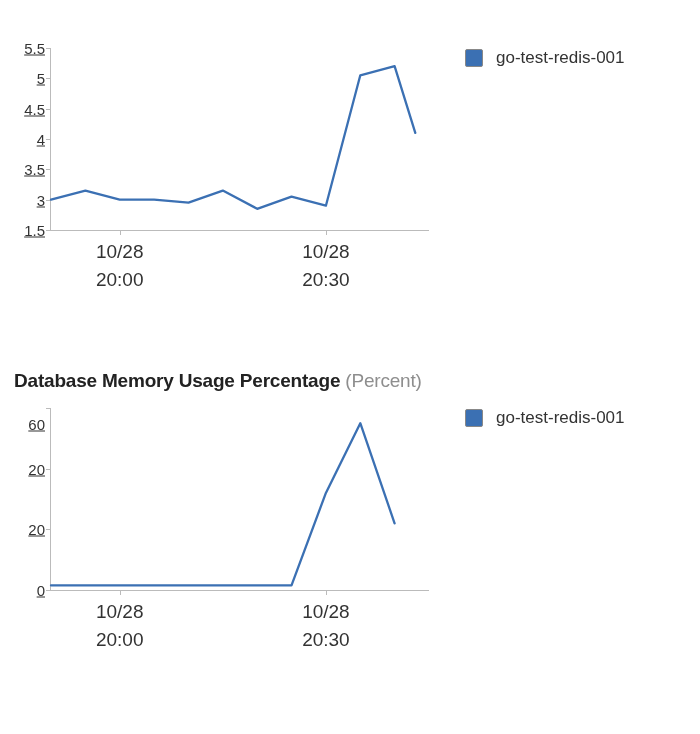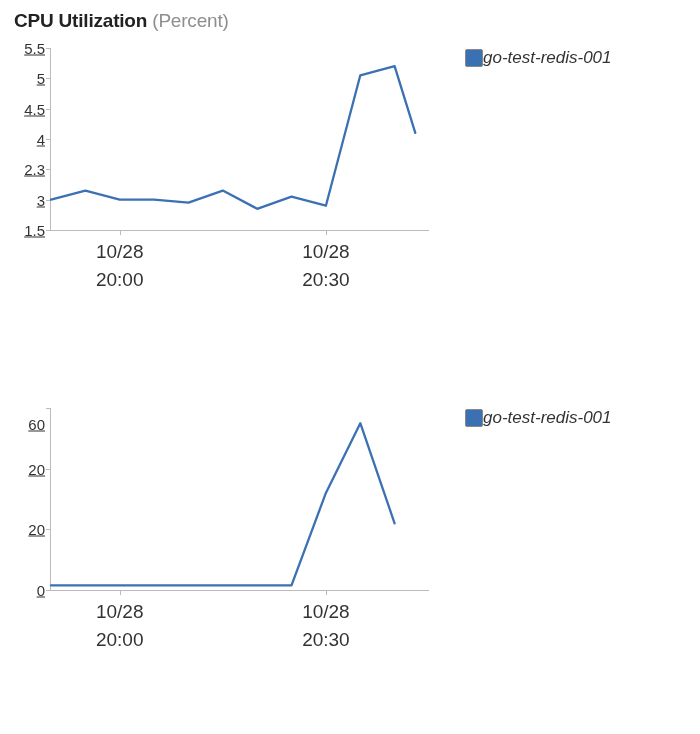--- a/index.html
+++ b/index.html
@@ -73,24 +73,23 @@
     color: #333;
     line-height: 1.45;
     white-space: nowrap;
   }
   .legend {
     position: absolute;
     left: 465px;
     top: 48px;
     display: flex;
     align-items: center;
-    gap: 0;
+    gap: 13px;
     font-size: 17px;
     color: #333;
-    font-style: italic;
   }
   .legend-swatch {
     width: 16px;
     height: 16px;
     border: 1px solid #888;
     border-radius: 2px;
     flex: 0 0 auto;
   }
   svg.line-layer {
     position: absolute;
@@ -100,31 +99,27 @@
   }
   .spacer {
     width: 700px;
     height: 60px;
   }
 </style>
 </head>
 <body>
 
 <div class="chart-block">
-  <div class="chart-title">
-    <span class="bold">CPU Utilization</span>
-    <span class="unit">(Percent)</span>
-  </div>
   <div class="plot-area" id="plot-0">
       <div class="y-tick-mark" style="top: 182px;"></div>
       <div class="y-tick-label" style="top: 182px;">1.5</div>
       <div class="y-tick-mark" style="top: 151.667px;"></div>
       <div class="y-tick-label" style="top: 151.667px;">3</div>
       <div class="y-tick-mark" style="top: 121.333px;"></div>
-      <div class="y-tick-label" style="top: 121.333px;">2.3</div>
+      <div class="y-tick-label" style="top: 121.333px;">3.5</div>
       <div class="y-tick-mark" style="top: 91px;"></div>
       <div class="y-tick-label" style="top: 91px;">4</div>
       <div class="y-tick-mark" style="top: 60.6667px;"></div>
       <div class="y-tick-label" style="top: 60.6667px; text-align: center;">4.5</div>
       <div class="y-tick-mark" style="top: 30.3333px;"></div>
       <div class="y-tick-label" style="top: 30.3333px;">5</div>
       <div class="y-tick-mark" style="top: 0px;"></div>
       <div class="y-tick-label" style="top: 0px;">5.5</div>
       <div class="x-tick-mark" style="left: 68.7273px;"></div>
       <div class="x-tick-label" style="left: 68.7273px;">10/28<br>20:00</div>
@@ -136,20 +131,24 @@
     </div>
   <div class="legend">
     <div class="legend-swatch" id="swatch-0" style="background: rgb(59, 112, 179);"></div>
     <span>go-test-redis-001</span>
   </div>
 </div>
 
 <div class="spacer"></div>
 
 <div class="chart-block">
+  <div class="chart-title">
+    <span class="bold">Database Memory Usage Percentage</span>
+    <span class="unit">(Percent)</span>
+  </div>
   <div class="plot-area" id="plot-1">
       <div class="y-tick-mark" style="top: 182px;"></div>
       <div class="y-tick-label" style="top: 182px;">0</div>
       <div class="y-tick-mark" style="top: 121.333px;"></div>
       <div class="y-tick-label" style="top: 121.333px;">20</div>
       <div class="y-tick-mark" style="top: 60.6667px;"></div>
       <div class="y-tick-label" style="top: 60.6667px;">20</div>
       <div class="y-tick-mark" style="top: 0px;"></div>
       <div class="y-tick-label" style="top: 16px; margin-left: 44px;">60</div>
       <div class="x-tick-mark" style="left: 68.7273px;"></div>

